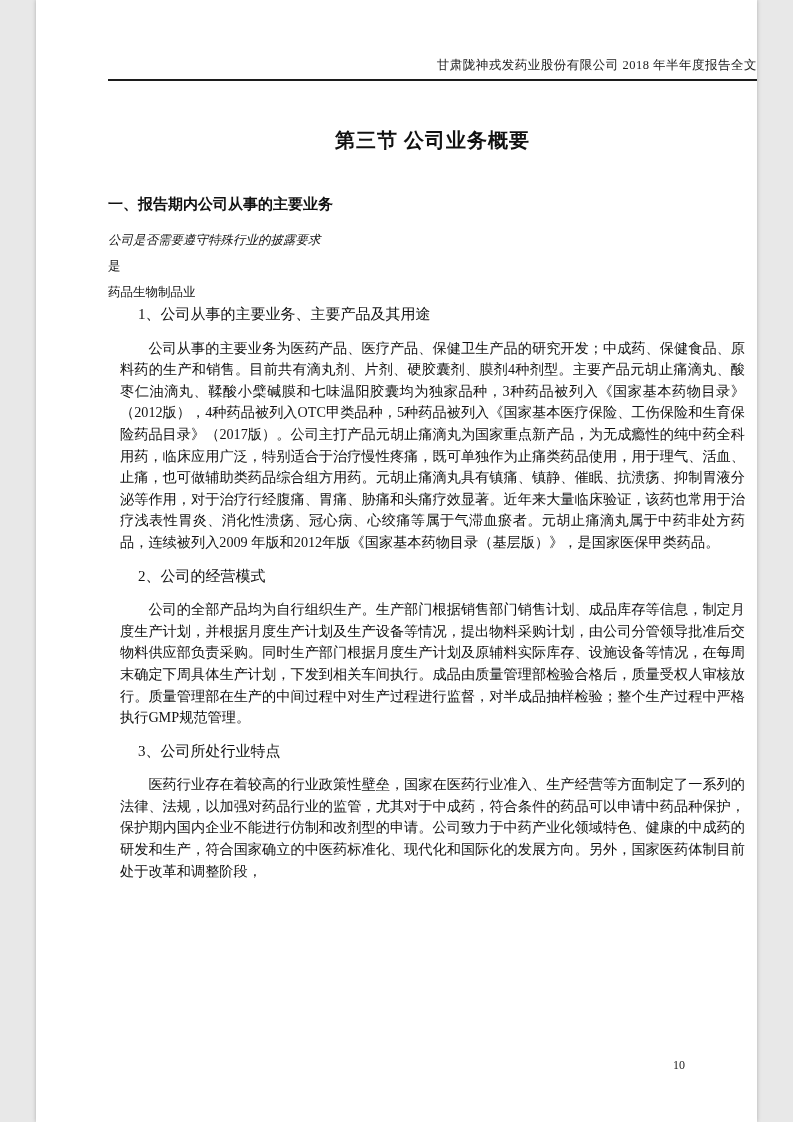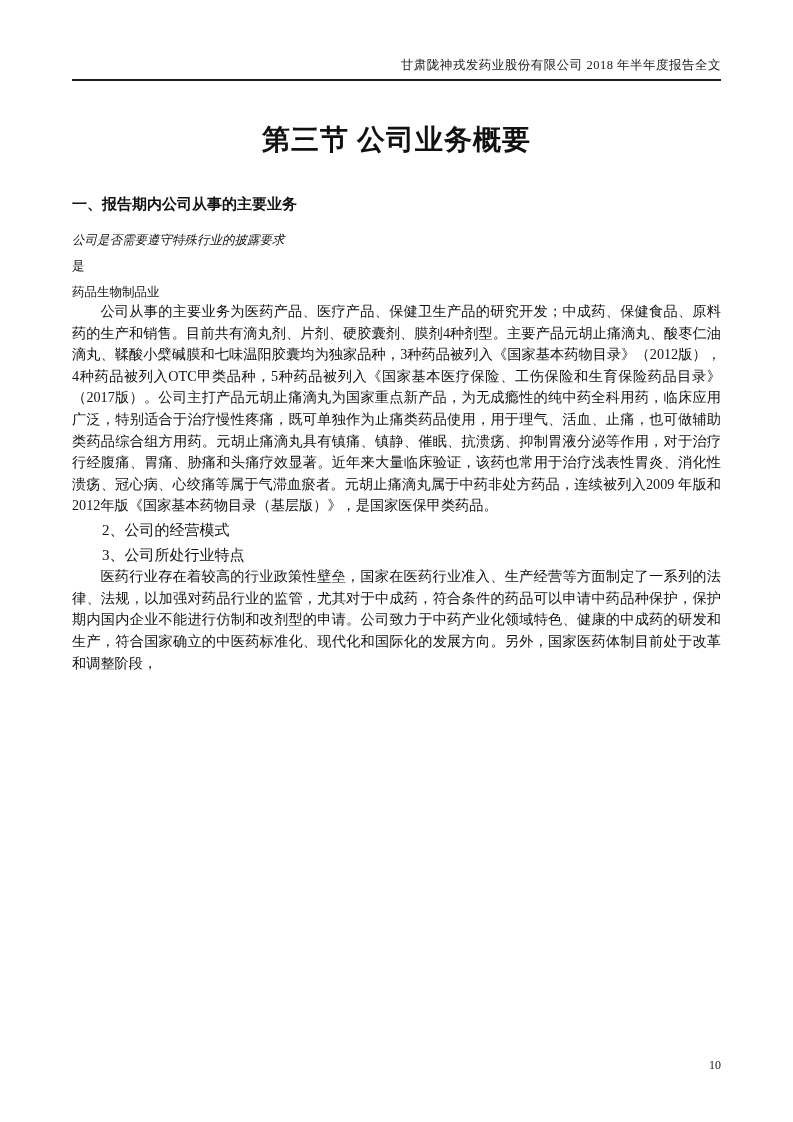--- a/index.html
+++ b/index.html
@@ -2,21 +2,21 @@
 <html><head>
 <meta charset="utf-8">
 <style>
   html, body {
     margin: 0;
     padding: 0;
     background: #e8e8e8;
   }
   .page {
     position: relative;
-    width: 793px;
+    width: 721px;
     height: 1122px;
     margin: 0 auto;
     background: #ffffff;
     box-shadow: 0 0 4px rgba(0,0,0,.25);
     font-family: "Liberation Serif", "DejaVu Serif", serif;
     color: #111111;
     overflow: hidden;
   }
   .report-header {
     position: absolute;
@@ -38,21 +38,21 @@
     border-top: 2px solid #1c1c1c;
   }
   .content {
     position: absolute;
     top: 122px;
     left: 72px;
     width: 649px;
   }
   .doc-title {
     margin: 0;
-    font-size: 28px;
+    font-size: 20px;
     font-weight: bold;
     text-align: center;
     line-height: 36px;
     letter-spacing: 1px;
   }
   .section-heading {
     margin: 36px 0 0 0;
     font-size: 15px;
     font-weight: bold;
     line-height: 20px;
@@ -67,21 +67,21 @@
     font-style: italic;
   }
   .item-heading {
     margin: 3px 0 0 0;
     font-size: 15px;
     line-height: 21.6px;
     text-indent: 2em;
     text-align: justify;
   }
   .body-para {
-    margin: 0;
+    margin: 12px;
     font-size: 14.2px;
     line-height: 21.6px;
     text-indent: 2em;
     text-align: justify;
     text-justify: inter-ideograph;
   }
   .page-number {
     position: absolute;
     top: 1038px;
     right: 72px;
@@ -104,27 +104,29 @@
     <h1 class="doc-title">第三节 公司业务概要</h1>
 
     <h2 class="section-heading">一、报告期内公司从事的主要业务</h2>
 
     <p class="meta first">公司是否需要遵守特殊行业的披露要求</p>
 
     <p class="meta">是</p>
 
     <p class="meta">药品生物制品业</p>
 
+    <p class="item-heading">1、公司从事的主要业务、主要产品及其用途</p>
 
     <p class="body-para">公司从事的主要业务为医药产品、医疗产品、保健卫生产品的研究开发；中成药、保健食品、原料药的生产和销售。目前共有滴丸剂、片剂、硬胶囊剂、膜剂4种剂型。主要产品元胡止痛滴丸、酸枣仁油滴丸、鞣酸小檗碱膜和七味温阳胶囊均为独家品种，3种药品被列入《国家基本药物目录》（2012版），4种药品被列入OTC甲类品种，5种药品被列入《国家基本医疗保险、工伤保险和生育保险药品目录》（2017版）。公司主打产品元胡止痛滴丸为国家重点新产品，为无成瘾性的纯中药全科用药，临床应用广泛，特别适合于治疗慢性疼痛，既可单独作为止痛类药品使用，用于理气、活血、止痛，也可做辅助类药品综合组方用药。元胡止痛滴丸具有镇痛、镇静、催眠、抗溃疡、抑制胃液分泌等作用，对于治疗行经腹痛、胃痛、胁痛和头痛疗效显著。近年来大量临床验证，该药也常用于治疗浅表性胃炎、消化性溃疡、冠心病、心绞痛等属于气滞血瘀者。元胡止痛滴丸属于中药非处方药品，连续被列入2009 年版和2012年版《国家基本药物目录（基层版）》，是国家医保甲类药品。</p>
 
     <p class="item-heading">2、公司的经营模式</p>
 
 
 
+    <p class="body-para">公司的全部产品均为自行组织生产。生产部门根据销售部门销售计划、成品库存等信息，制定月度生产计划，并根据月度生产计划及生产设备等情况，提出物料采购计划，由公司分管领导批准后交物料供应部负责采购。同时生产部门根据月度生产计划及原辅料实际库存、设施设备等情况，在每周末确定下周具体生产计划，下发到相关车间执行。成品由质量管理部检验合格后，质量受权人审核放行。质量管理部在生产的中间过程中对生产过程进行监督，对半成品抽样检验；整个生产过程中严格执行GMP规范管理。</p>
 
 
     <p class="item-heading">3、公司所处行业特点</p>
 
     <p class="body-para">医药行业存在着较高的行业政策性壁垒，国家在医药行业准入、生产经营等方面制定了一系列的法律、法规，以加强对药品行业的监管，尤其对于中成药，符合条件的药品可以申请中药品种保护，保护期内国内企业不能进行仿制和改剂型的申请。公司致力于中药产业化领域特色、健康的中成药的研发和生产，符合国家确立的中医药标准化、现代化和国际化的发展方向。另外，国家医药体制目前处于改革和调整阶段，</p>
 
   </div>
 
   <div class="page-number">10</div>
 

